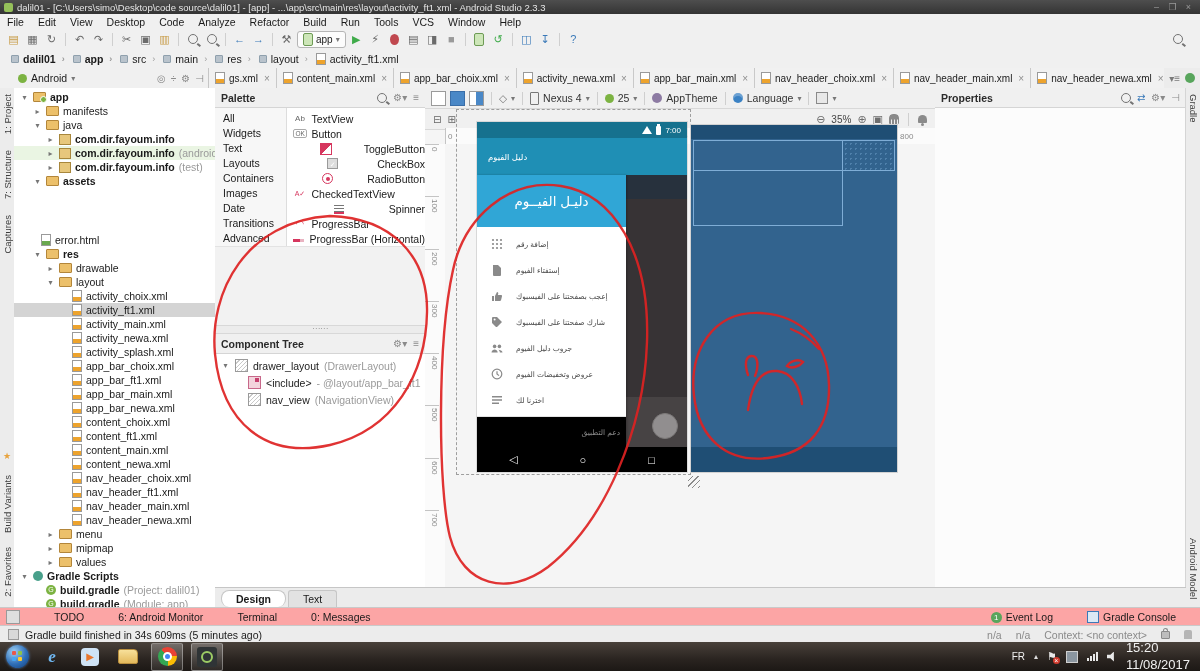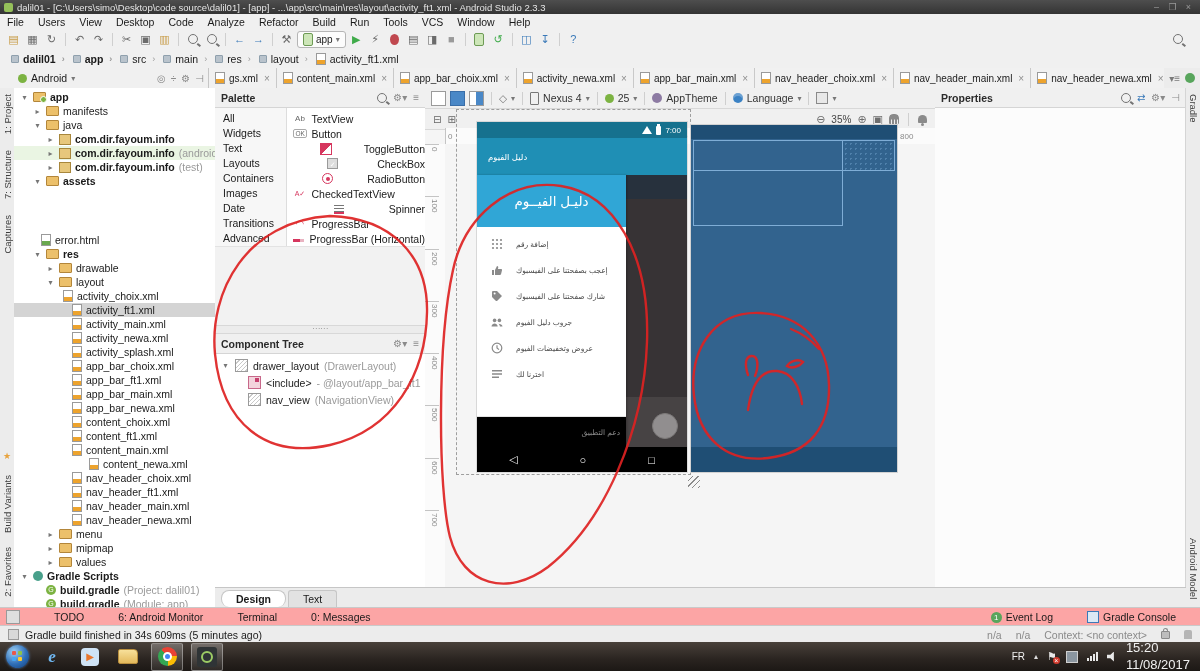--- a/index.html
+++ b/index.html
@@ -233,21 +233,21 @@
     <span class="win-btns">
       <span class="win-btn">–</span>
       <span class="win-btn">❐</span>
       <span class="win-btn">×</span>
     </span>
   </div>
 
   <div class="menubar">
 
   <span class="menu-item">File</span>
-      <span class="menu-item">Users</span>
+      <span class="menu-item">Edit</span>
       <span class="menu-item">View</span>
       <span class="menu-item">Desktop</span>
       <span class="menu-item">Code</span>
       <span class="menu-item">Analyze</span>
       <span class="menu-item">Refactor</span>
       <span class="menu-item">Build</span>
       <span class="menu-item">Run</span>
       <span class="menu-item">Tools</span>
       <span class="menu-item">VCS</span>
       <span class="menu-item">Window</span>
@@ -492,21 +492,21 @@
             <span class="tico ic-restype"></span>
             <span class="lbl">drawable</span>
             <span class="suffix"></span>
           </div>
           <div class="trow" style="padding-left: 32px;">
             <span class="arr ic-down"></span>
             <span class="tico ic-restype"></span>
             <span class="lbl">layout</span>
             <span class="suffix"></span>
           </div>
-          <div class="trow" style="padding-left: 36px;">
+          <div class="trow" style="padding-left: 45px;">
             <span class="arr"></span>
             <span class="tico ic-xml"></span>
             <span class="lbl">activity_choix.xml</span>
             <span class="suffix"></span>
           </div>
           <div class="trow selected" style="padding-left: 45px;">
             <span class="arr"></span>
             <span class="tico ic-xml"></span>
             <span class="lbl">activity_ft1.xml</span>
             <span class="suffix"></span>
@@ -564,21 +564,21 @@
             <span class="tico ic-xml"></span>
             <span class="lbl">content_ft1.xml</span>
             <span class="suffix"></span>
           </div>
           <div class="trow" style="padding-left: 45px;">
             <span class="arr"></span>
             <span class="tico ic-xml"></span>
             <span class="lbl">content_main.xml</span>
             <span class="suffix"></span>
           </div>
-          <div class="trow" style="padding-left: 62px; align-items: center;">
+          <div class="trow" style="padding-left: 45px; align-items: center;">
             <span class="arr"></span>
             <span class="tico ic-xml"></span>
             <span class="lbl">content_newa.xml</span>
             <span class="suffix"></span>
           </div>
           <div class="trow" style="padding-left: 45px;">
             <span class="arr"></span>
             <span class="tico ic-xml"></span>
             <span class="lbl">nav_header_choix.xml</span>
             <span class="suffix"></span>
@@ -837,20 +837,28 @@
                         <circle cx="10" cy="2" r="1.1"></circle>
                         <circle cx="2" cy="6" r="1.1"></circle>
                         <circle cx="6" cy="6" r="1.1"></circle>
                         <circle cx="10" cy="6" r="1.1"></circle>
                         <circle cx="2" cy="10" r="1.1"></circle>
                         <circle cx="6" cy="10" r="1.1"></circle>
                         <circle cx="10" cy="10" r="1.1"></circle>
                       </svg>
                     </span>
                     <span class="p-ml" dir="rtl">إضافة رقم</span>
+                  </div>
+                  <div class="p-mi">
+                    <span style="display:inline-flex;">
+                      <svg viewBox="0 0 12 12" width="12" height="12" fill="#8a8a8a">
+                        <path d="M2 1h5l3 3v7a1 1 0 0 1-1 1H3a1 1 0 0 1-1-1z"></path>
+                      </svg>
+                    </span>
+                    <span class="p-ml" dir="rtl">إستفتاء الفيوم</span>
                   </div>
                   <div class="p-mi">
                     <span style="display:inline-flex;">
                       <svg viewBox="0 0 12 12" width="12" height="12" fill="#8a8a8a">
                         <path d="M1 6h2v5H1z"></path>
                         <path d="M4 11V6l2-4c1 0 1.5.8 1.2 2L6.8 5H10c.8 0 1.2.6 1 1.3l-1 3.9c-.2.5-.6.8-1.1.8z"></path>
                       </svg>
                     </span>
                     <span class="p-ml" dir="rtl">إعجب بصفحتنا على الفيسبوك</span>
                   </div>

